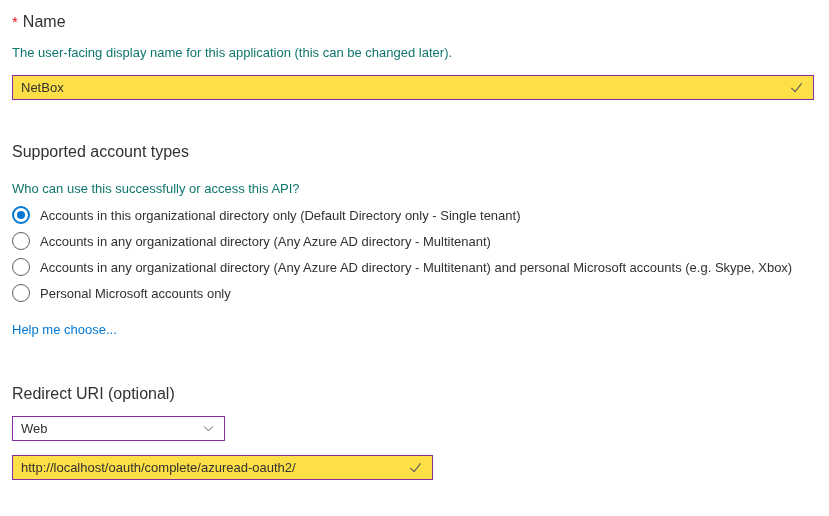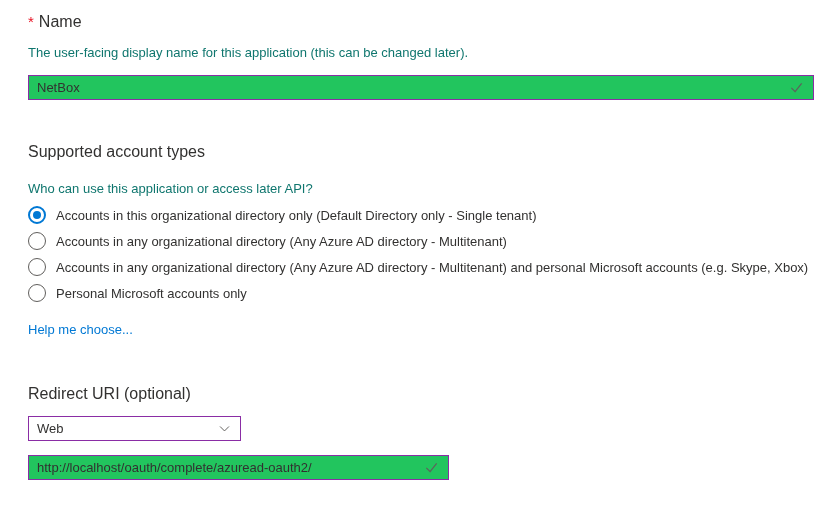--- a/index.html
+++ b/index.html
@@ -6,21 +6,21 @@
   html, body { margin: 0; padding: 0; }
   body {
     width: 829px;
     height: 516px;
     background: #ffffff;
     font-family: "Liberation Sans", "DejaVu Sans", sans-serif;
     color: #323130;
     overflow: hidden;
   }
   .page {
-    padding: 12px 15px 0 28px;
+    padding: 12px 15px 0 12px;
     width: 829px;
     height: 516px;
   }
   .section-title {
     font-size: 16px;
     font-weight: 400;
     line-height: 19px;
     color: #323130;
     margin: 0;
   }
@@ -34,21 +34,21 @@
     line-height: 17px;
     margin: 13px 0 0 0;
     color: #0f766e;
   }
   .text-field {
     margin-top: 14px;
     height: 25px;
     border: 1px solid #8a2da5;
     display: flex;
     align-items: center;
-    background: #22c55e;
+    background: #fde047;
   }
   .text-field input {
     flex: 1;
     border: none;
     outline: none;
     background: transparent;
     font-family: inherit;
     font-size: 13px;
     color: #323130;
     padding: 0 0 0 8px;
@@ -156,21 +156,21 @@
     <span class="field-icon">
       <svg width="15" height="15" viewBox="0 0 16 16">
         <path d="M2.5 8.5 L6.5 12.5 L13.5 3.5" stroke="#605e5c" stroke-width="1.2" fill="none"></path>
       </svg>
     </span>
   </div>
 
   
   <h2 class="section-title heading-accounts">Supported account types</h2>
 
-  <p class="desc question">Who can use this application or access later API?</p>
+  <p class="desc question">Who can use this successfully or access this API?</p>
 
   <div class="radio-group">
 
     <label class="radio-row">
       <span class="radio selected">
           <span class="dot"></span>
         </span>
       <span class="radio-label">Accounts in this organizational directory only (Default Directory only - Single tenant)</span>
     </label>
 

